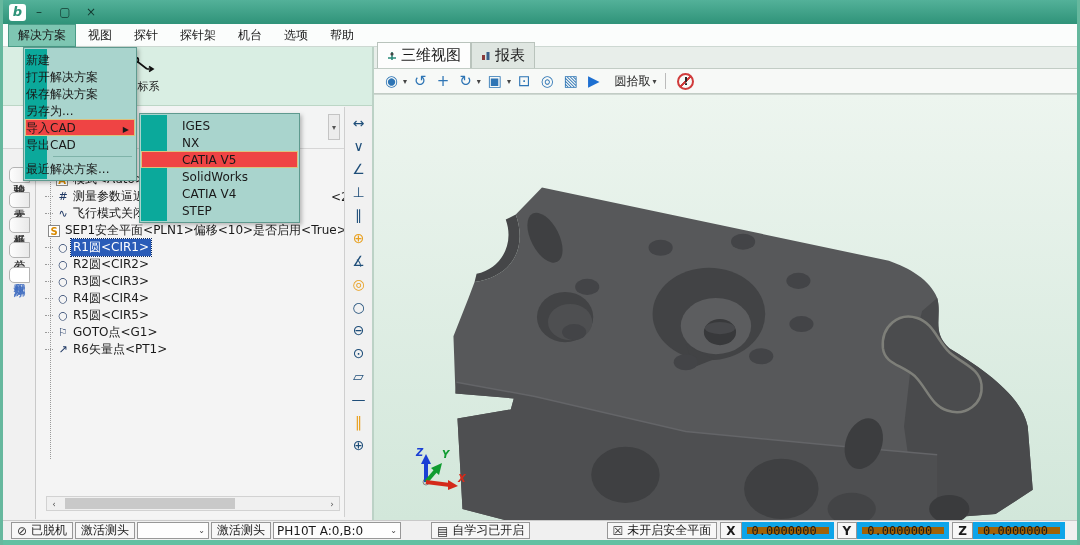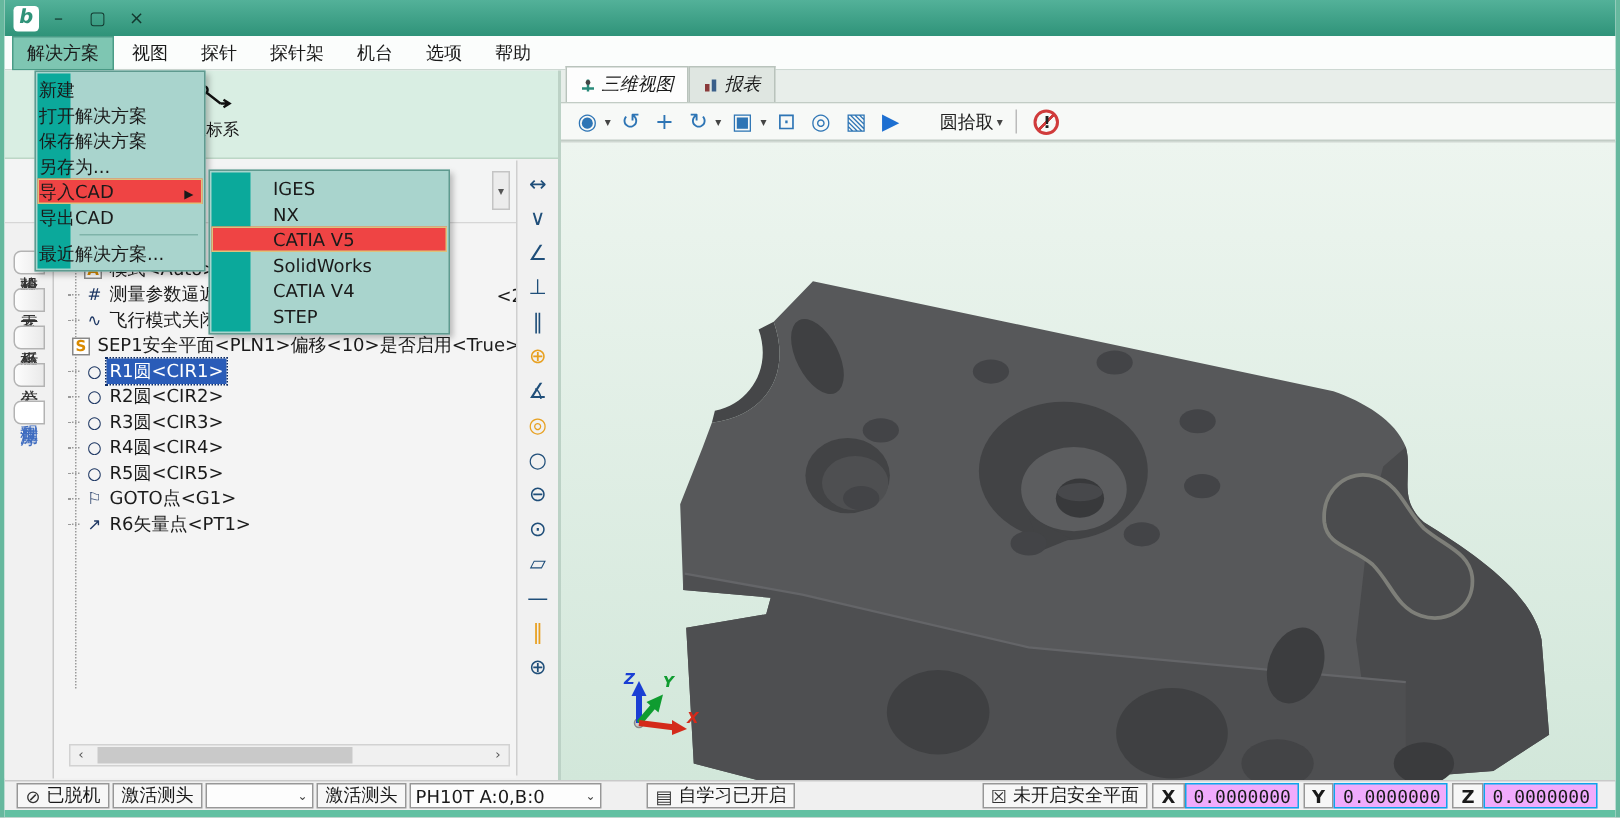--- a/index.html
+++ b/index.html
@@ -42,28 +42,28 @@
   .hscroll{position:absolute;left:10px;right:4px;bottom:8px;height:15px;background:#f0f0f0;border:1px solid #d2d2d2;display:flex;align-items:center;font-size:9px;color:#555;}
   .hs-arrow{width:14px;text-align:center;}
   .hs-track{flex:1;height:13px;position:relative;}
   .hs-thumb{position:absolute;left:4px;top:1px;width:170px;height:11px;background:#c9c9c9;}
   .gdt-bar{position:absolute;right:0;top:60px;bottom:3px;width:28px;background:#f1f1f1;border-left:1px solid #cfcfcf;display:flex;flex-direction:column;align-items:center;padding-top:5px;gap:1px;}
   .gdt-ico{font-size:14px;line-height:22px;height:22px;color:#1f4e79;}
   .gdt-ico.orange{color:#e8a020;}
   
   .right-panel{flex:1;display:flex;flex-direction:column;background:#eef2ef;}
   .view-tabs{height:22px;display:flex;align-items:flex-end;background:#e8eeea;border-bottom:1px solid #c2ccc5;padding-left:3px;}
-  .vt{display:flex;align-items:center;gap:4px;padding:3px 9px;border:1px solid #b9c3bc;border-bottom:none;background:#dfe6e1;font-size:12px;font-style:italic;}
+  .vt{display:flex;align-items:center;gap:4px;padding:3px 9px;border:1px solid #b9c3bc;border-bottom:none;background:#dfe6e1;font-size:15px;}
   .vt.active{background:#fdfdfd;}
   .vt-ico{width:10px;height:10px;flex:none;}
   .view-toolbar{height:25px;background:#f7f9f7;border-bottom:1px solid #c2ccc5;display:flex;align-items:center;gap:4px;padding-left:8px;}
   .vtb-ico{color:#2e75b5;font-size:15px;padding:0 3px;}
   .vtb-ico.play{color:#1d6fd1;}
   .dd{font-size:8px;color:#444;margin-left:-2px;}
-  .pick{font-size:12px;color:#222;margin-left:20px;}
+  .pick{font-size:12px;color:#222;margin-left:8px;}
   .vsep{width:1px;height:16px;background:#bbb;margin:0 5px;}
   .no-collision{width:17px;height:17px;border:2px solid #d03b3b;border-radius:50%;color:#222;font-weight:bold;font-size:11px;text-align:center;line-height:13px;position:relative;margin-left:2px;
     background:linear-gradient(135deg,transparent 44%,#d03b3b 44%,#d03b3b 56%,transparent 56%);}
   .viewport{flex:1;position:relative;background:linear-gradient(#edf5ef,#d2e7da);border-top:1px solid #cfd8d2;overflow:hidden;}
   .axis-triad{position:absolute;left:40px;bottom:26px;}
   
   .dropmenu{position:absolute;background:#a9d4cd;border:1px solid #5f9a8f;box-shadow:2px 2px 4px rgba(0,0,0,.25);padding:3px 1px;z-index:50;}
   .file-menu{left:20px;top:47px;width:114px;}
   .submenu{left:136px;top:113px;width:161px;z-index:51;}
   .gutter{position:absolute;left:1px;top:1px;bottom:1px;width:22px;background:#0ba99b;}
@@ -75,21 +75,21 @@
   .m-sep{height:1px;background:#7fb3a9;margin:3px 3px 3px 28px;}
   
   .statusbar{height:20px;background:#f0f0f0;border-top:1px solid #c9c9c9;display:flex;align-items:center;padding:0 8px;position:relative;font-size:12px;}
   .sb-box{border:1px solid #979797;background:#f7f7f7;height:17px;display:flex;align-items:center;padding:0 5px;gap:4px;margin-right:2px;white-space:nowrap;}
   .sb-combo{border:1px solid #979797;background:#fdfdfd;height:17px;display:flex;align-items:center;padding:0 3px;margin-right:2px;white-space:nowrap;}
   .sb-combo .dd{margin-left:auto;padding-left:6px;}
   .sb-ico{color:#333;font-size:12px;}
   .selflearn{position:absolute;left:428px;top:1px;}
   .sb-right{position:absolute;right:12px;top:1px;display:flex;align-items:center;}
   .coordlab{border:1px solid #979797;background:#f7f7f7;height:17px;padding:0 5px;font-weight:bold;display:flex;align-items:center;margin-left:3px;}
-  .coordval{border:1px solid #0ea5e9;background:#f0abfc;height:17px;width:76px;display:flex;align-items:center;padding:0 5px;font-family:"DejaVu Sans Mono",monospace;font-size:12px;}
+  .coordval{border:5px solid #0ea5e9;background:#a16207;height:17px;width:92px;display:flex;align-items:center;padding:0 5px;font-family:"DejaVu Sans Mono",monospace;font-size:12px;}
   .bottom-strip{height:5px;background:#62c0a2;}
 </style>
 </head>
 <body>
 
 <div class="root">
 
   <div class="titlebar">
     <div class="logo">b</div>
     <div class="winbtn">–</div>

